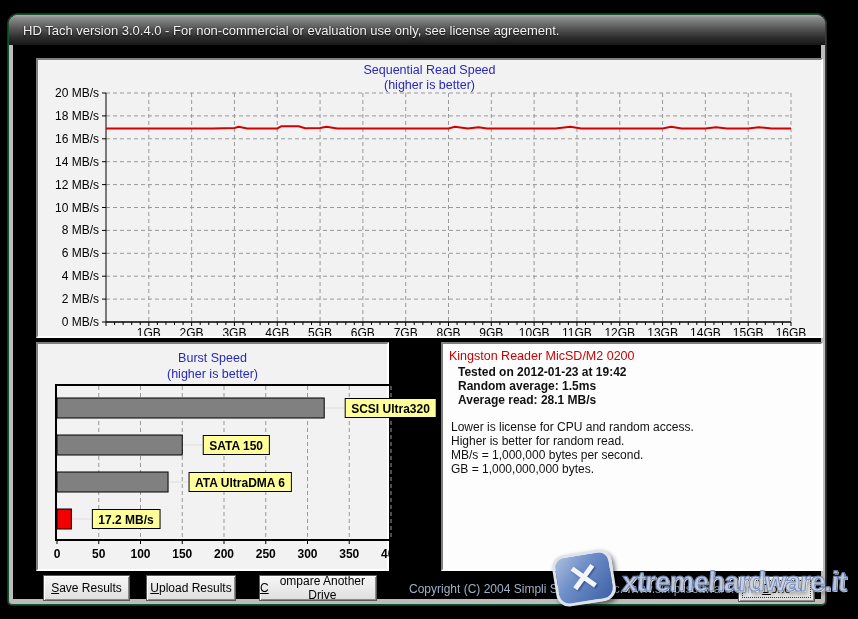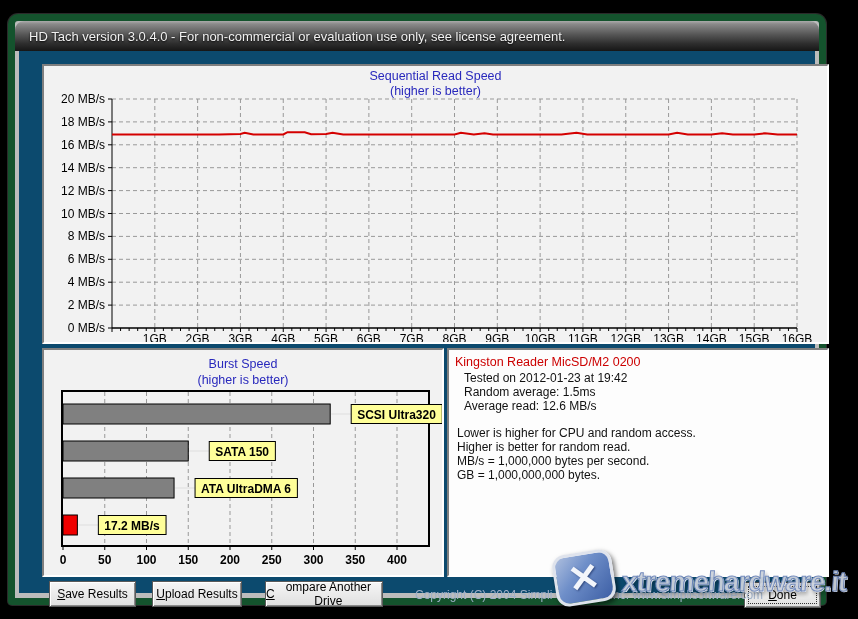--- a/index.html
+++ b/index.html
@@ -1,49 +1,49 @@
 <!DOCTYPE html>
 <html><head>
 <meta charset="utf-8">
 <style>
   * { margin:0; padding:0; box-sizing:border-box; }
   html,body { width:858px; height:619px; background:#000; overflow:hidden;
     font-family:"Liberation Sans", sans-serif; }
 
   .app-window { position:absolute; left:8px; top:14px; width:818px; height:591px;
-    background:#bcbcbc; border:7px solid #14532d;
+    background:#bcbcbc; border:1px solid #14532d;
     border-radius:10px 10px 4px 4px; box-shadow:0 0 0 1px #2a2a2a; }
 
   .title-bar { position:absolute; left:0; top:0; right:0; height:30px;
     border-radius:9px 9px 0 0;
     background:linear-gradient(180deg,#ababab 0%,#8a8a8a 10%,#565656 45%,#2e2e2e 75%,#161616 100%);
     display:flex; align-items:center; padding-left:14px; }
   .title-text { color:#f1f1f1; font-size:13px; text-shadow:0 1px 2px #000; white-space:nowrap; }
 
   .client { position:absolute; left:4px; top:30px; right:4px; bottom:5px;
-    background:#0c4a6e; }
+    background:#000000; }
 
   .panel { position:absolute; background:#f2f2f2;
     border:2px solid; border-color:#7f7f7f #ffffff #ffffff #7f7f7f; }
   .panel-seq   { left:23px;  top:13px;  width:787px; height:280px; }
-  .panel-burst { left:23px;  top:297px; width:402px; height:229px; }
+  .panel-burst { left:23px;  top:297px; width:353px; height:229px; }
   .panel-info  { left:428px; top:297px; width:382px; height:229px; background:#fdfdfd; }
 
   .chart-title, .chart-sub { position:absolute; left:0; right:0; text-align:center;
     color:#2828bc; font-size:12.5px; z-index:2; }
   .panel-seq .chart-title { top:3px; }
   .panel-seq .chart-sub   { top:18px; }
   .panel-burst .chart-title { top:7px; }
   .panel-burst .chart-sub   { top:23px; }
 
   svg.chart { position:absolute; left:0; top:0; }
 
   .info-inner { padding:5px 6px; font-size:12px; color:#111; line-height:14px; }
   .info-title { color:#cc0000; font-weight:normal; font-size:12.5px; margin-bottom:2px; }
-  .info-details { padding-left:9px; }
+  .info-details { padding-left:9px;font-weight:bold; }
   .info-notes { margin-top:13px; padding-left:2px; }
 
   .btn { position:absolute; height:26px; font-size:12px; color:#000;
     background:linear-gradient(180deg,#f6f6f6,#dfdfdf);
     border:1px solid #5a5a5a;
     box-shadow:inset 1px 1px 0 #ffffff, inset -1px -1px 0 #8a8a8a;
     display:flex; align-items:center; justify-content:center; cursor:default;
     font-family:"Liberation Sans", sans-serif; }
   .btn-save    { left:30px;  top:530px; width:87px; }
   .btn-upload  { left:133px; top:530px; width:90px; }
@@ -282,24 +282,24 @@
           <text x="353" y="214" text-anchor="middle" font-size="12" fill="#000" font-family="&quot;Liberation Sans&quot;, sans-serif" font-weight="bold">400</text>
         </svg>
     </div>
 
     <div class="panel panel-info">
       <div class="info-inner">
         <div class="info-title">Kingston Reader MicSD/M2 0200</div>
         <div class="info-details">
             <div>Tested on 2012-01-23 at 19:42</div>
             <div>Random average: 1.5ms</div>
-            <div>Average read: 12.6 MB/s</div>
+            <div>Average read: 28.1 MB/s</div>
           </div>
         <div class="info-notes">
-            <div>Lower is higher for CPU and random access.</div>
+            <div>Lower is license for CPU and random access.</div>
             <div>Higher is better for random read.</div>
             <div>MB/s = 1,000,000 bytes per second.</div>
             <div>GB = 1,000,000,000 bytes.</div>
           </div>
       </div>
     </div>
 
     <button class="btn btn-save"><u>S</u>ave Results</button>
     <button class="btn btn-upload"><u>U</u>pload Results</button>
     <button class="btn btn-compare"><u>C</u>ompare Another Drive</button>

